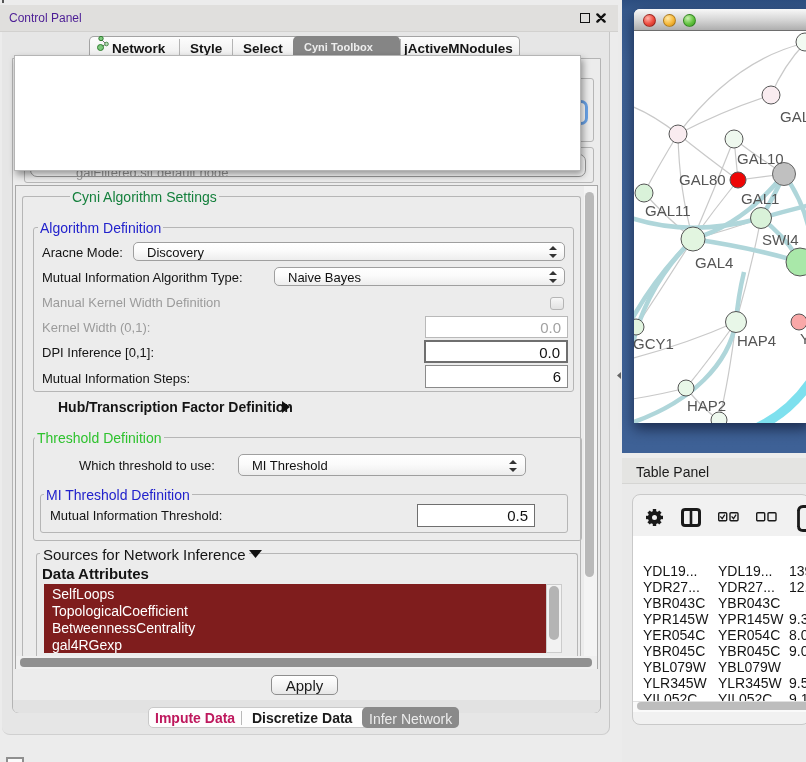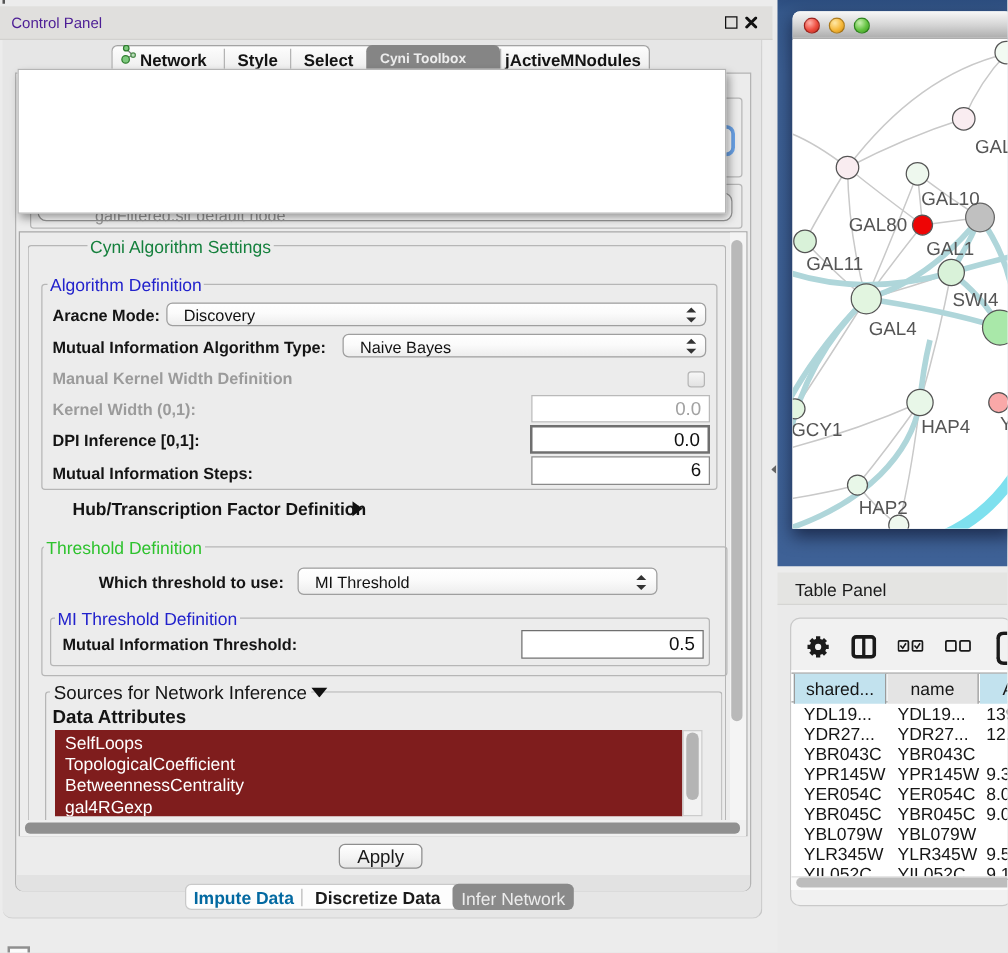--- a/index.html
+++ b/index.html
@@ -1,19 +1,19 @@
 <!DOCTYPE html>
 <html><head>
 <meta charset="utf-8">
 <style>
 * { margin:0; padding:0; box-sizing:border-box; }
 html,body { width:806px; height:762px; overflow:hidden; }
 body { font-family:"Liberation Sans", sans-serif; background:#ececec; position:relative; }
 .abs { position:absolute; }
-.lbl { position:absolute; font-size:13px; font-weight:bold; color:#141414; white-space:nowrap; }
+.lbl { position:absolute; font-size:13px; font-weight:normal; color:#141414; white-space:nowrap; }
 .dis { color:#9b9b9b; }
 .combo { position:absolute; border:1px solid #9f9f9f; border-radius:5px;
   background:linear-gradient(180deg,#ffffff 0%,#fbfbfb 45%,#ededed 100%); }
 .combo .ctext { position:absolute; left:13px; top:2px; font-size:13px; color:#111; white-space:nowrap; }
 .field { position:absolute; background:#fff; font-size:15px; color:#111; text-align:right; white-space:nowrap; }
 .field span { position:absolute; right:6px; top:2px; }
 .grp { position:absolute; border:1px solid #b6b6b6; border-radius:3px; }
 .gtitle { position:absolute; font-size:14px; background:#ececec; padding:0 2px; white-space:nowrap; }
 </style>
 </head>
@@ -115,21 +115,21 @@
   <span class="ctext" style="top:3px;">MI Threshold</span>
   <svg class="abs" style="right:6px;top:4px;" width="12" height="14" viewBox="0 0 12 14">
     <path d="M2 5 L6 1 L10 5 Z" fill="#333"></path>
       <path d="M2 9 L6 13 L10 9 Z" fill="#333"></path>
   </svg>
 </div>
 
 <div class="grp" style="left:40px;top:494px;width:528px;height:39px;"></div>
 <div class="gtitle" style="left:44px;top:487px;color:#2222cc;">MI Threshold Definition</div>
 <div class="lbl" style="left:50px;top:508px;">Mutual Information Threshold:</div>
-<div class="field" style="left:417px;top:504px;width:146px;height:23px;border:1.5px solid #6f6f6f;">
+<div class="field" style="left:417px;top:504px;width:118px;height:23px;border:1.5px solid #6f6f6f;">
     <span>0.5</span>
   </div>
 
 <div class="grp" style="left:36px;top:553px;width:542px;height:110px;border-bottom:none;"></div>
 <div class="abs" style="left:40px;top:546px;font-size:15px;color:#141414;background:#ececec;padding:0 3px;">Sources for Network Inference</div>
 <svg class="abs" style="left:249px;top:550px;" width="13" height="8" viewBox="0 0 13 8">
     <path d="M0 0 L13 0 L6.5 8 Z" fill="#111"></path>
   </svg>
 <div class="abs" style="left:42px;top:565px;font-size:15px;font-weight:bold;color:#141414;">Data Attributes</div>
 
@@ -145,21 +145,21 @@
 <div class="abs" style="left:584px;top:186px;width:13px;height:470px;background:#f4f4f4;"></div>
 <div class="abs" style="left:585px;top:192px;width:9px;height:385px;background:#b9b9b9;border-radius:5px;"></div>
 
 <div class="abs" style="left:271px;top:675px;width:67px;height:20px;border:1px solid #8e8e8e;border-radius:5px;background:linear-gradient(180deg,#ffffff,#f4f4f4 55%,#e6e6e6);text-align:center;font-size:15px;color:#1a1a1a;line-height:19px;">Apply</div>
 
 <div class="abs" style="left:13px;top:700px;width:587px;height:13px;background:#e2e2e2;border-radius:0 0 6px 6px;"></div>
 
 <div class="abs" style="left:148px;top:707px;width:311px;height:21px;background:#fdfdfd;border:1px solid #c9c9c9;border-radius:5px;"></div>
 <div class="abs" style="left:241px;top:711px;width:1px;height:14px;background:#b9b9b9;"></div>
 <div class="abs" style="left:362px;top:707px;width:97px;height:21px;background:#8a8a8a;border-radius:5px;"></div>
-<div class="abs" style="left:155px;top:710px;font-size:14px;font-weight:bold;color:#0369a1;">Impute Data</div>
+<div class="abs" style="left:155px;top:710px;font-size:14px;font-weight:bold;color:#be185d;">Impute Data</div>
 <div class="abs" style="left:252px;top:710px;font-size:14px;font-weight:bold;color:#1a1a1a;">Discretize Data</div>
 <div class="abs" style="left:369px;top:711px;font-size:14px;color:#ececec;">Infer Network</div>
 
 <div class="abs" style="left:6px;top:757px;width:18px;height:10px;border:2px solid #8f8f8f;background:#fbfbfb;"></div>
 
 <div class="abs" style="left:14px;top:55px;width:567px;height:116px;background:#fff;border:1px solid #b5b5b5;box-shadow:2px 4px 7px rgba(0,0,0,0.4);">
 </div>
 
 <svg class="abs" style="left:617px;top:372px;" width="4" height="7" viewBox="0 0 4 7">
     <path d="M4 0 L0 3.5 L4 7 Z" fill="#666"></path>
@@ -276,25 +276,20 @@
   <rect x="12" y="0.7" width="8" height="8" rx="1" fill="none" stroke="#1a1a1a" stroke-width="1.4"></rect>
 </svg>
 <svg class="abs" style="left:797px;top:505px;" width="9" height="27" viewBox="0 0 9 27">
   <path d="M1.5 6 Q1.5 1.5 6 1.5 L9 1.5" fill="none" stroke="#1a1a1a" stroke-width="2.8"></path>
   <line x1="1.5" y1="5" x2="1.5" y2="22" stroke="#1a1a1a" stroke-width="2.8"></line>
   <path d="M1.5 21 Q1.5 25.5 6 25.5 L9 25.5" fill="none" stroke="#1a1a1a" stroke-width="2.8"></path>
 </svg>
 
 <div class="abs" style="left:633px;top:536px;width:173px;height:176px;background:#fff;overflow:hidden;">
 
-  <div style="position:absolute;left:0;top:2px;width:173px;height:24px;border-top:1px solid #9b9b9b;border-bottom:1px solid #9b9b9b;">
-    <div style="position:absolute;left:2px;top:0;width:74px;height:24px;background:#c2e2ee;border-left:1px solid #9b9b9b;border-right:1px solid #9b9b9b;text-align:center;font-size:14px;color:#151515;line-height:24px;">shared...</div>
-    <div style="position:absolute;left:77px;top:0;width:73px;height:24px;background:#e4e4e4;border-right:1px solid #9b9b9b;text-align:center;font-size:14px;color:#151515;line-height:24px;">name</div>
-    <div style="position:absolute;left:151px;top:0;width:40px;height:24px;background:#c2e2ee;font-size:14px;color:#151515;line-height:24px;"><span style="padding-left:18px;">A</span></div>
-  </div>
 
   <div style="position:absolute;left:0;top:27px;font-size:14px;color:#151515;line-height:16px;">
     <div style="position:relative;height:16px;">
         <span style="position:absolute;left:10px;">YDL19...</span>
         <span style="position:absolute;left:85px;">YDL19...</span>
         <span style="position:absolute;left:156px;">139</span>
       </div>
     <div style="position:relative;height:16px;">
         <span style="position:absolute;left:10px;">YDR27...</span>
         <span style="position:absolute;left:85px;">YDR27...</span>

